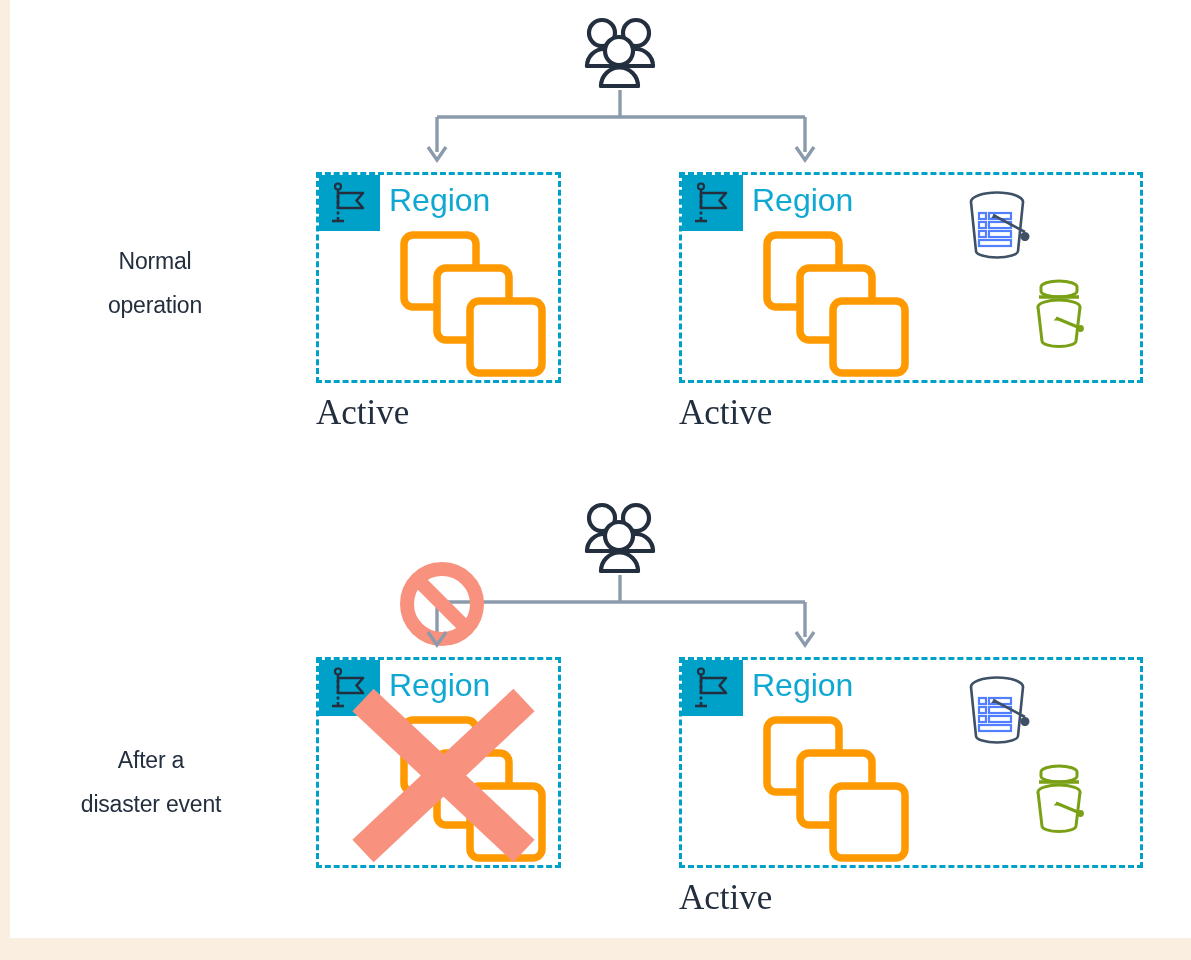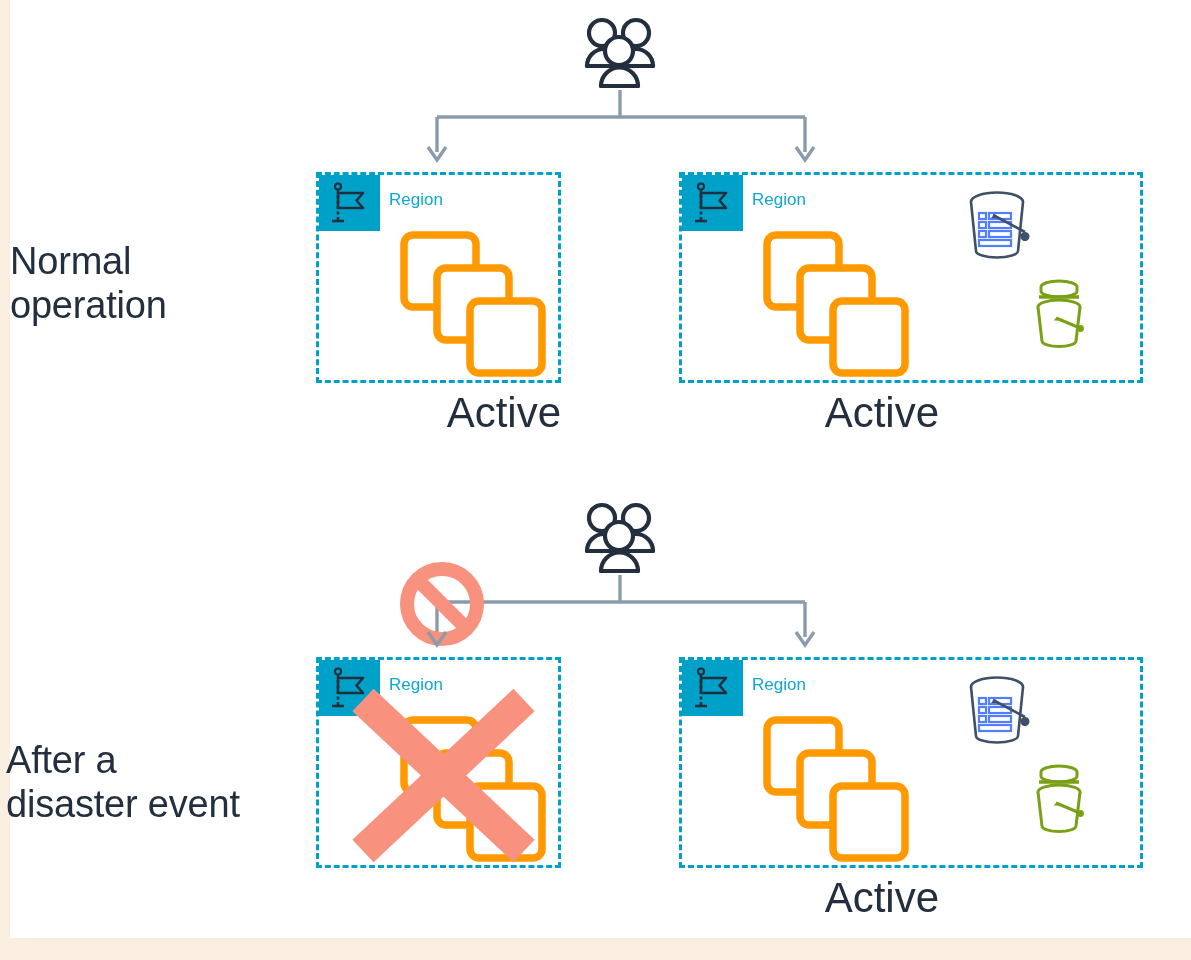--- a/index.html
+++ b/index.html
@@ -26,23 +26,23 @@
     background: #FFFFFF;
   }
 
   
   .abs { position: absolute; }
 
   
   .row-label {
     position: absolute;
     color: #232F3E;
-    font-size: 38px;
+    font-size: 23px;
     line-height: 44px;
-    text-align: left;
+    text-align: center;
     font-family: "Liberation Sans", sans-serif;
     font-weight: 400;
     white-space: pre-line;
     letter-spacing: -0.2px;
   }
   #label-normal { left: 10px; top: 239px; width: 290px; }
   #label-disaster { left: 6px; top: 718px; width: 290px; margin-top: 20px; }
 
   
   .region-box {
@@ -64,33 +64,33 @@
     background: #00A1C9;
     display: flex;
     align-items: center;
     justify-content: center;
   }
   .region-title {
     position: absolute;
     left: 70px;
     top: 9px;
     color: #0FA8D2;
-    font-size: 17px;
+    font-size: 32px;
     font-family: "Liberation Sans", sans-serif;
     line-height: 32px;
   }
 
   
   .active-caption {
     position: absolute;
     color: #232F3E;
-    font-size: 42px;
+    font-size: 35px;
     line-height: 42px;
-    text-align: right;
-    font-family: Liberation Sans, sans-serif;
+    text-align: left;
+    font-family: Liberation Serif, serif;
   }
   #active-tl { left: 316px; top: 392px; width: 245px; }
   #active-tr { left: 679px; top: 392px; width: 260px; }
   #active-br { left: 679px; top: 877px; width: 260px; }
 
   
   .overlay {
     position: absolute;
     left: 0; top: 0;
     width: 1191px;

